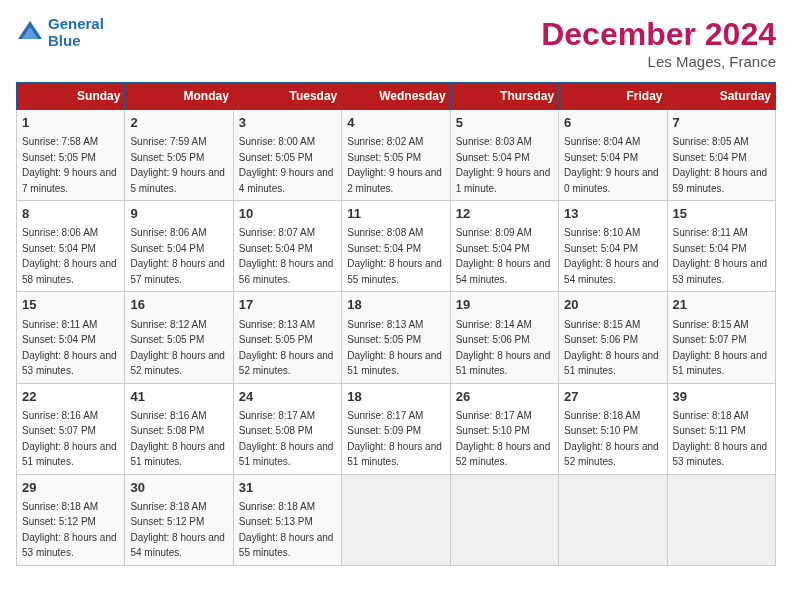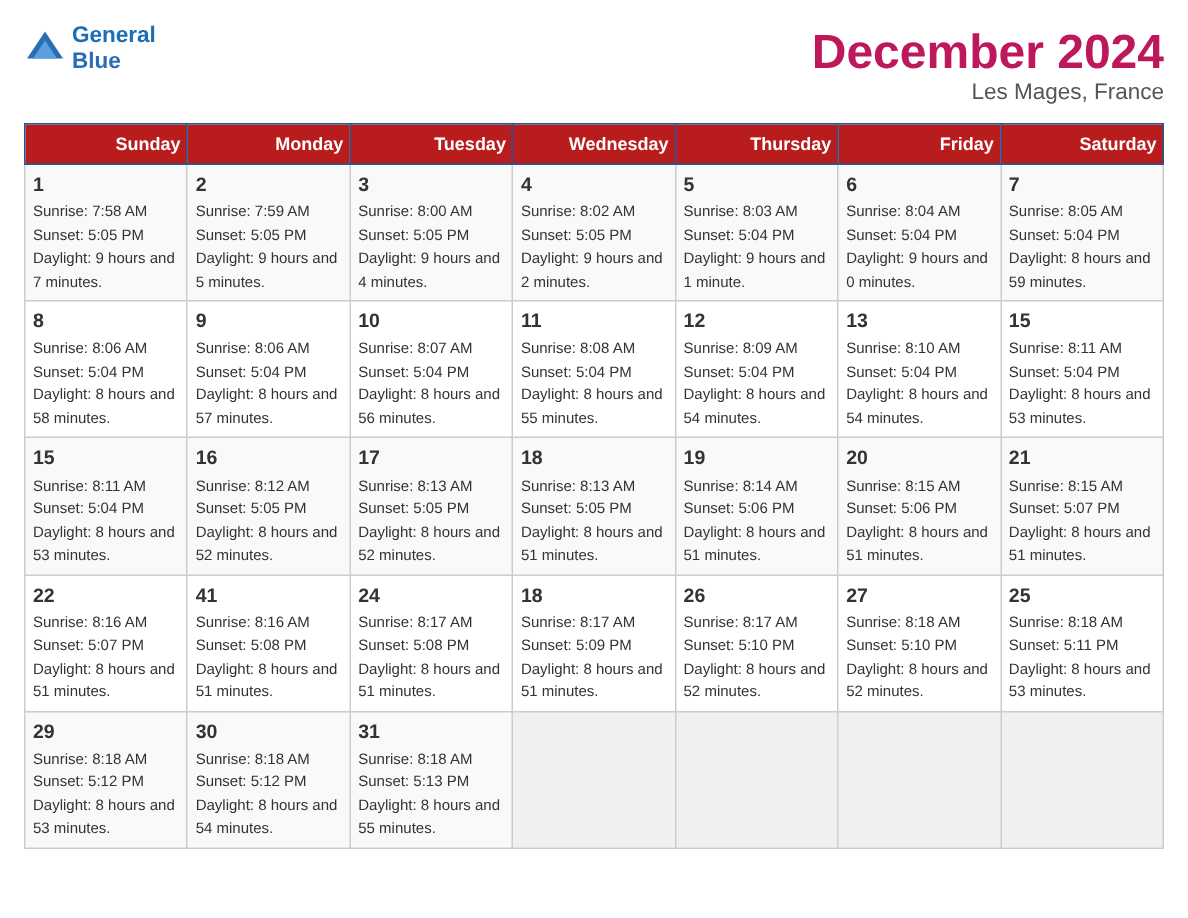--- a/index.html
+++ b/index.html
@@ -230,21 +230,21 @@
         </td>
         <td>
           <span class="day-num">26</span>
           <span class="day-info">Sunrise: 8:17 AM<br>Sunset: 5:10 PM<br>Daylight: 8 hours and 52 minutes.</span>
         </td>
         <td>
           <span class="day-num">27</span>
           <span class="day-info">Sunrise: 8:18 AM<br>Sunset: 5:10 PM<br>Daylight: 8 hours and 52 minutes.</span>
         </td>
         <td>
-          <span class="day-num">25</span>
+          <span class="day-num">39</span>
           <span class="day-info">Sunrise: 8:18 AM<br>Sunset: 5:11 PM<br>Daylight: 8 hours and 53 minutes.</span>
         </td>
       </tr>
       <tr>
         <td>
           <span class="day-num">29</span>
           <span class="day-info">Sunrise: 8:18 AM<br>Sunset: 5:12 PM<br>Daylight: 8 hours and 53 minutes.</span>
         </td>
         <td>
           <span class="day-num">30</span>

